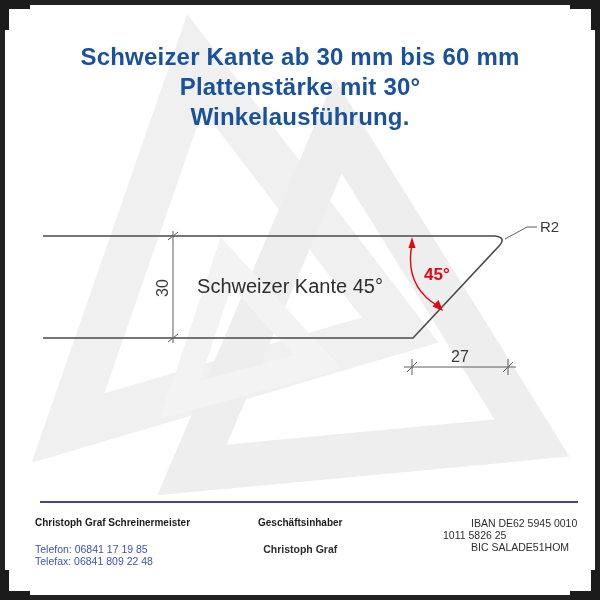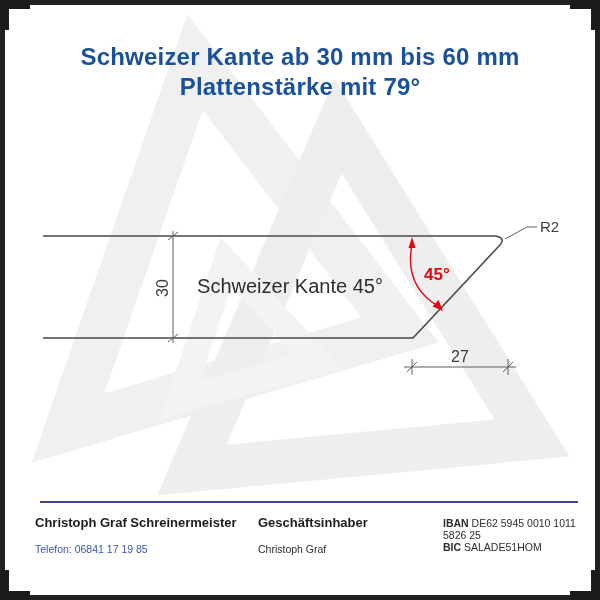--- a/index.html
+++ b/index.html
@@ -38,28 +38,28 @@
   .drawing{position:absolute;left:0;top:0;z-index:3;}
 
   
   .footer-divider{
     position:absolute;left:40px;top:501px;width:538px;height:2px;
     background:#45458d;z-index:4;
   }
   .footer-col{
     position:absolute;z-index:4;font-size:10.5px;line-height:12px;color:#2d2d2d;
   }
-  .footer-col .head{font-weight:bold;font-size:13px;color:#1c1c1c;margin-bottom:14px;}
+  .footer-col .head{font-weight:bold;font-size:10px;color:#1c1c1c;margin-bottom:14px;}
   .col1{left:35px;top:517px;}
-  .col2{left:258px;top:517px;}
+  .col2{left:258px;top:517px;text-align:center;}
   .col3{left:443px;top:517px;}
-  .col2 .name{margin-bottom:12px;}
+  .col2 .name{margin-bottom:12px;font-weight:bold;}
   .col3 .bankname{margin-bottom:12px;}
   .blue-line{color:#3a55b0;}
-  .b{font-weight:bold;}
+  .b{font-weight:normal;margin-left:28px;}
 </style>
 </head>
 <body>
 
 <div class="page">
 
   <svg class="watermark" width="600" height="600" viewBox="0 0 600 600">
     <g fill="none" stroke-linejoin="miter">
       <path d="M195,62 L68,428 L400,330 Z" stroke="#f0f0f0" stroke-width="46"></path>
       <path d="M338,126 L532,438 L192,470 Z" stroke="#eeeeee" stroke-width="44"></path>
@@ -72,21 +72,22 @@
   <div class="corner c-v tl"></div>
   <div class="corner c-h tr"></div>
   <div class="corner c-v tr"></div>
   <div class="corner c-h bl"></div>
   <div class="corner c-v bl"></div>
   <div class="corner c-h br"></div>
   <div class="corner c-v br"></div>
 
   <div class="title">
     <div>Schweizer Kante ab 30 mm bis 60 mm</div>
-    <div>Plattenstärke mit 79°</div>
+    <div>Plattenstärke mit 30°</div>
+    <div>Winkelausführung.</div>
   </div>
 
   <svg class="drawing" width="600" height="600" viewBox="0 0 600 600">
 
     <path d="M43,236 H495 Q506.5,237.5 499.5,245.5 L413,338 H43" fill="none" stroke="#4a4a4a" stroke-width="1.6"></path>
 
     <g stroke="#5f5f5f" stroke-width="1">
       <line x1="173" y1="231" x2="173" y2="343"></line>
       <line x1="168" y1="240" x2="178" y2="232"></line>
       <line x1="168" y1="342" x2="178" y2="334"></line>
@@ -116,20 +117,21 @@
       <path d="M443,311 L432.5,306.5 L438.5,300 Z" fill="#e30613"></path>
     </g>
     <text x="424" y="280" font-size="17" font-weight="bold" fill="#e30613">45°</text>
   </svg>
 
   <div class="footer-divider"></div>
 
   <div class="footer-col col1">
     <div class="head">Christoph Graf Schreinermeister</div>
     <div class="blue-line">Telefon: 06841 17 19 85</div>
+    <div class="blue-line">Telefax: 06841 809 22 48</div>
   </div>
 
   <div class="footer-col col2">
     <div class="head">Geschäftsinhaber</div>
     <div class="name">Christoph Graf</div>
   </div>
 
   <div class="footer-col col3">
     <div><span class="b">IBAN</span><span> DE62 5945 0010 1011 5826 25</span></div>
     <div><span class="b">BIC</span><span> SALADE51HOM</span></div>

